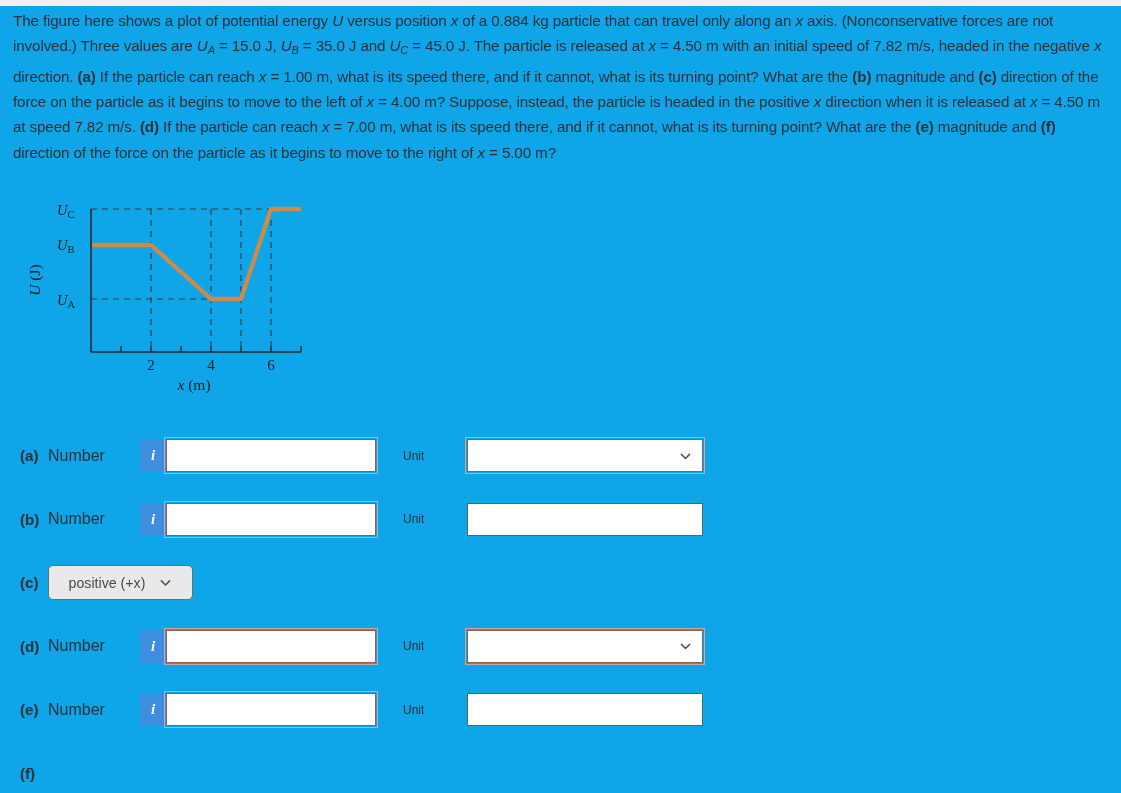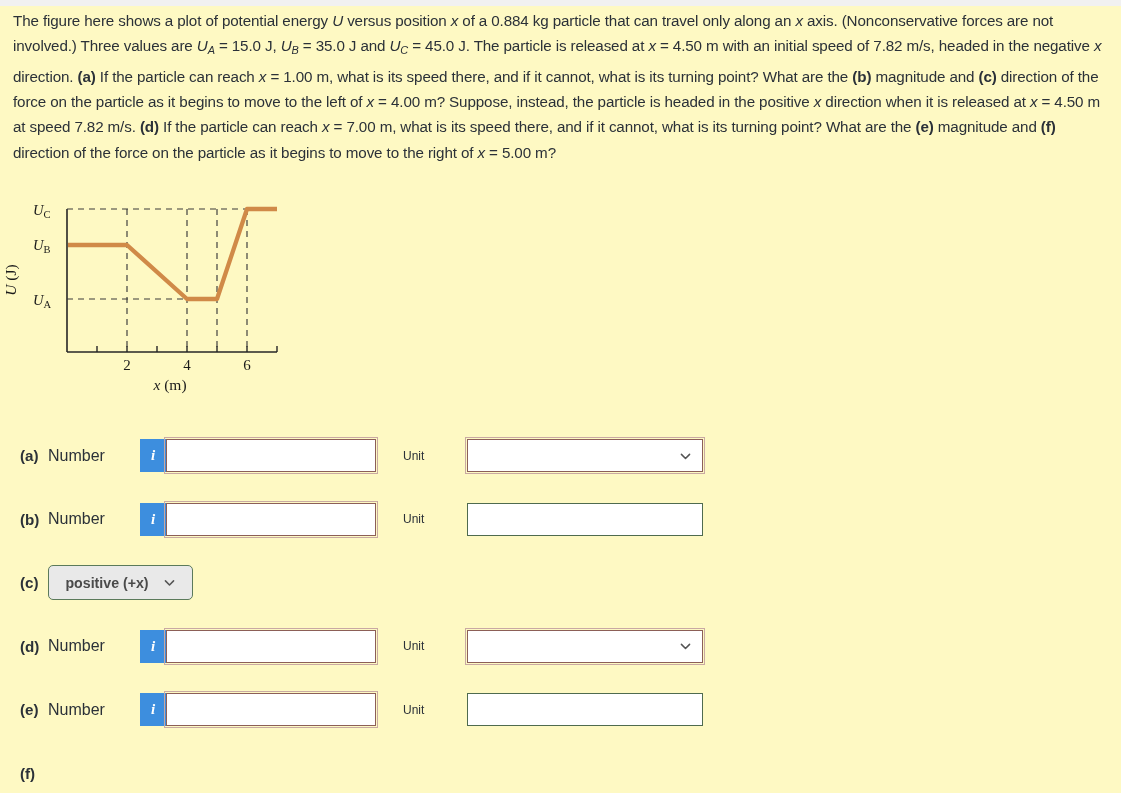--- a/index.html
+++ b/index.html
@@ -6,21 +6,21 @@
   html, body {
     margin: 0; padding: 0;
     width: 1121px; height: 793px;
     background: #ffffff;
     font-family: "Liberation Sans", sans-serif;
     overflow: hidden;
   }
   #page {
     position: relative;
     width: 1121px; height: 793px;
-    background: #fef9c3;
+    background: #0ea5e9;
   }
   .top-band {
     position: absolute; top: 0; left: 0;
     width: 1121px; height: 6px;
     background: #f1f1f1;
   }
 
   
   .statement {
     position: absolute;
@@ -38,21 +38,21 @@
   sub {
     font-size: 0.72em;
     vertical-align: -0.25em;
     font-style: italic;
   }
 
   
   .figure {
     position: absolute;
     top: 198px; left: 0px;
-    width: 320px; height: 205px;
+    width: 320px; height: 205px; padding-left: 24px;
   }
   .fig-svg { display: block; }
 
   
   .rows {
     position: absolute;
     top: 424px; left: 0;
     width: 1121px;
   }
   .row {
@@ -143,21 +143,20 @@
     border-radius: 5px;
     display: flex;
     align-items: center;
     justify-content: center;
     gap: 14px;
     padding: 0 12px;
     font-size: 14.2px;
     color: #4a4a4a;
     cursor: pointer;
     position: relative;
-    font-weight: bold;
   }
   .dir-select .chev { position: static; transform: none; }
 </style>
 </head>
 <body>
 
 <div id="page">
 
   <div class="top-band"></div>
 

